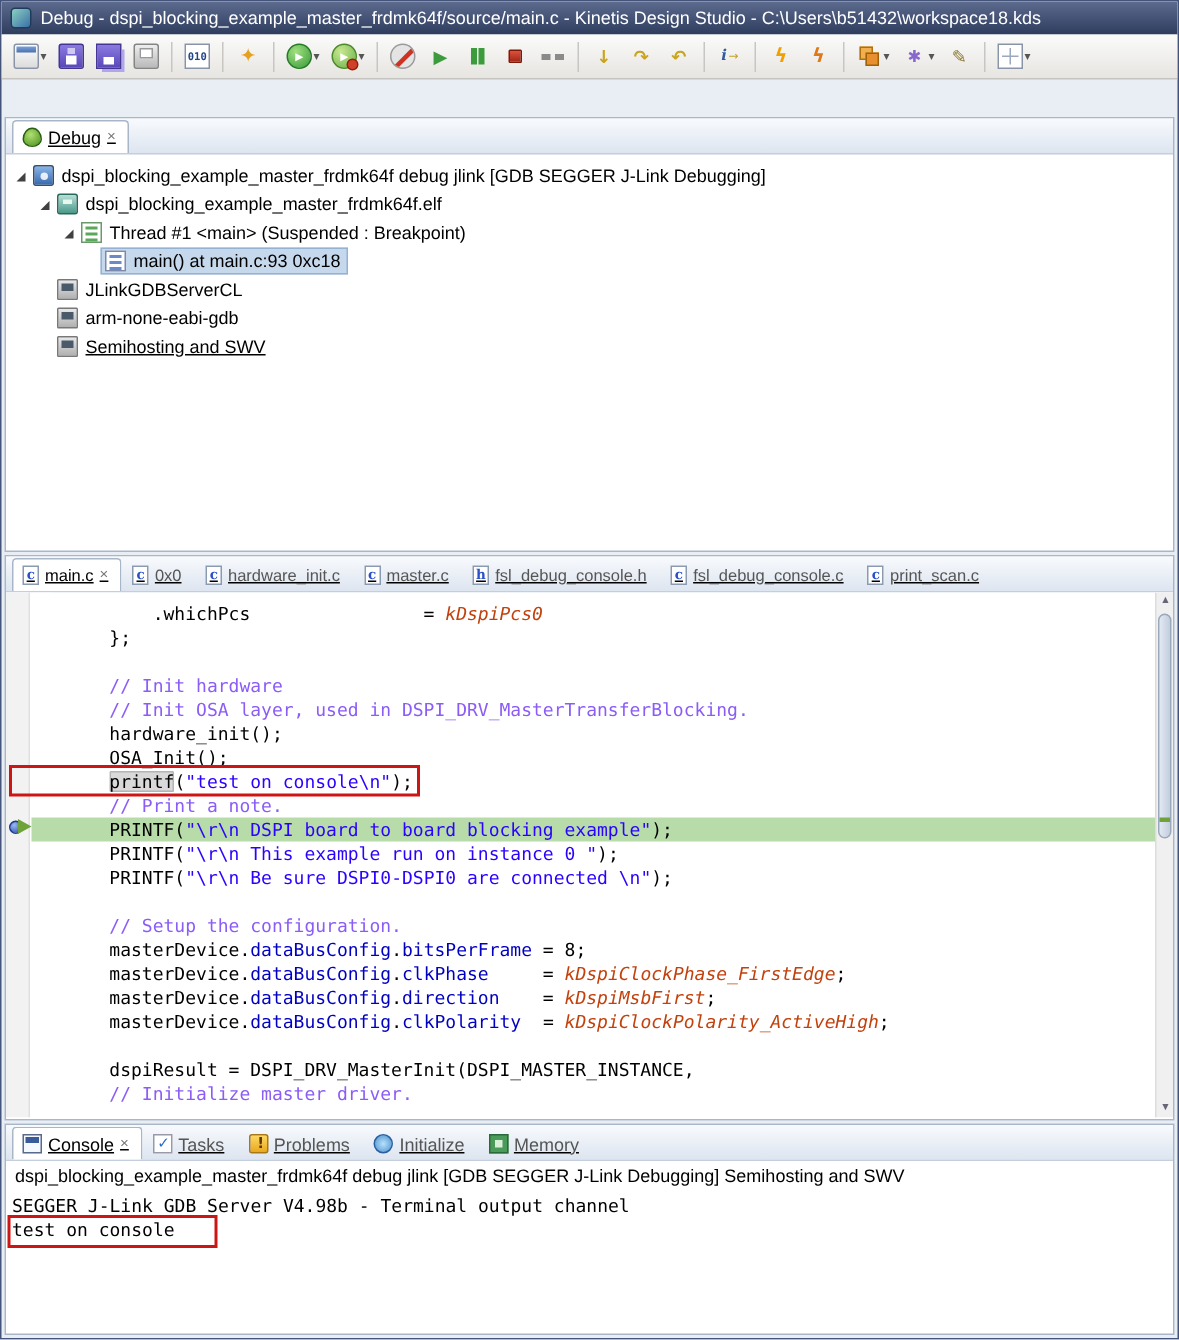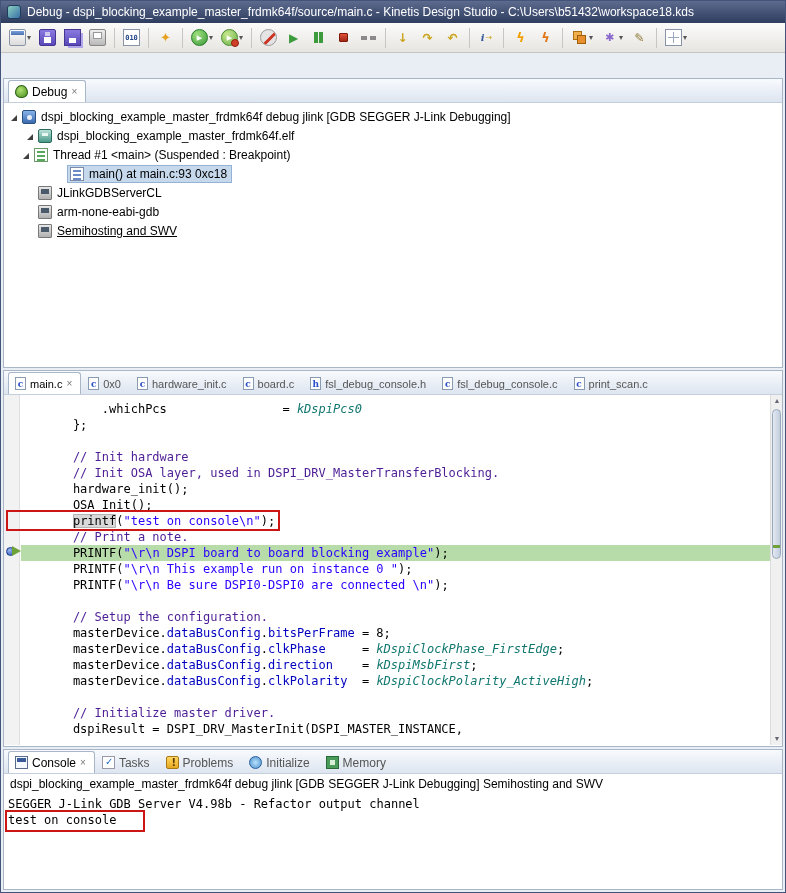--- a/index.html
+++ b/index.html
@@ -73,21 +73,21 @@
      background-size:100% 1px,1px 100%;background-position:center;background-repeat:no-repeat}
 
   
   .view { position:absolute; left:2px; right:2px; background:#fff; border:1px solid #a8b6c8; }
   #debug-view   { top:77px;  height:290px; }
   #editor-view  { top:369px; height:377px; }
   #console-view { top:748px; height:141px; }
 
   .view-tabs { height:24px; background:linear-gradient(#f8fafd,#dde5f0);
                border-bottom:1px solid #c4cedd; display:flex; align-items:flex-end;
-               padding:2px 4px 0; font-size:12px; }
+               padding:2px 4px 0; font-size:12px;text-decoration:underline; }
   .vtab, .etab { display:flex; align-items:center; padding:3px 8px 3px 6px; height:22px;
           color:#555; border:1px solid transparent; border-bottom:none;
           border-radius:3px 3px 0 0; white-space:nowrap; }
   .vtab.active, .etab.active { background:#fff; border-color:#a8b6c8; color:#000; }
   .etab { font-size:11px; }
   .close { font-size:10px; color:#777; margin-left:4px; }
 
   
   .v-bug { width:13px; height:13px; display:inline-block; margin-right:4px; flex:none;
            background:radial-gradient(circle at 40% 35%,#b0e070,#4a9020);
@@ -130,23 +130,23 @@
   
   .code-wrap { position:relative; height:calc(100% - 25px); background:#fff; overflow:hidden; }
   .gutter { position:absolute; left:0; top:0; bottom:0; width:16px; background:#f2f2f2;
             border-right:1px solid #e0e0e0; }
   .fold { position:absolute; left:17px; top:0; bottom:0; width:14px; background:#fff; }
   .code { position:absolute; left:32px; top:0; right:12px; bottom:0;
           font:12px/16px "DejaVu Sans Mono",monospace; padding:6px 0 0 8px; }
   .cl { height:16px; white-space:pre; }
   .cl.exec { background:#b7dba9; margin-left:-23px; padding-left:23px; }
   .tok-plain  { color:#000; }
-  .tok-comment{ color:#4c1d95; }
+  .tok-comment{ color:#8b5cf6; }
   .tok-string { color:#2a00ff; }
-  .tok-const  { color:#0f766e; font-style:italic;text-align:right; }
+  .tok-const  { color:#c2410c; font-style:italic;text-align:right; }
   .tok-member { color:#0000c0; }
   .tok-occ    { background:#d9d9d9; box-shadow:inset 0 0 0 1px #b4b4b4; border-radius:1px; }
   .redbox { position:absolute; border:2px solid #cc1515; z-index:5; }
   #printf-box { left:2px; top:115px; width:274px; height:21px; }
   .bp-dot { position:absolute; left:2px; top:152px; width:9px; height:9px; border-radius:50%;
             background:radial-gradient(circle at 35% 30%,#9ab8f0,#2a50b8); border:1px solid #1a3a8a; z-index:4; }
   .exec-arrow { position:absolute; left:8px; top:151px; width:0; height:0; z-index:4;
                 border-left:9px solid #6fa33a; border-top:5px solid transparent;
                 border-bottom:5px solid transparent; }
   .vscroll { position:absolute; right:0; top:0; bottom:0; width:12px; background:#f0f0f0;
@@ -273,21 +273,21 @@
     </div>
     <div class="tree" id="debug-tree">
         <div class="trow" style="padding-left: 4px;">
           <span class="twist exp"></span>
           <span class="rowsel"><span class="nico n-launch"></span><span class="tlabel">dspi_blocking_example_master_frdmk64f debug jlink [GDB SEGGER J-Link Debugging]</span></span>
         </div>
         <div class="trow" style="padding-left: 20px;">
           <span class="twist exp"></span>
           <span class="rowsel"><span class="nico n-program"></span><span class="tlabel">dspi_blocking_example_master_frdmk64f.elf</span></span>
         </div>
-        <div class="trow" style="padding-left: 16px;">
+        <div class="trow" style="padding-left: 36px;">
           <span class="twist exp"></span>
           <span class="rowsel"><span class="nico n-thread"></span><span class="tlabel">Thread #1 &lt;main&gt; (Suspended : Breakpoint)</span></span>
         </div>
         <div class="trow sel" style="padding-left: 52px;">
           <span class="twist"></span>
           <span class="rowsel"><span class="nico n-frame"></span><span class="tlabel">main() at main.c:93 0xc18</span></span>
         </div>
         <div class="trow" style="padding-left: 20px;">
           <span class="twist"></span>
           <span class="rowsel"><span class="nico n-process"></span><span class="tlabel">JLinkGDBServerCL</span></span>
@@ -313,21 +313,21 @@
         <div class="etab">
           <span class="fico">c</span>
           <span class="etlabel">0x0</span>
         </div>
         <div class="etab">
           <span class="fico">c</span>
           <span class="etlabel">hardware_init.c</span>
         </div>
         <div class="etab">
           <span class="fico">c</span>
-          <span class="etlabel">board.c</span>
+          <span class="etlabel">master.c</span>
         </div>
         <div class="etab">
           <span class="fico">h</span>
           <span class="etlabel">fsl_debug_console.h</span>
         </div>
         <div class="etab">
           <span class="fico">c</span>
           <span class="etlabel">fsl_debug_console.c</span>
         </div>
         <div class="etab">
@@ -353,22 +353,22 @@
           <div class="cl exec"><span class="tok-plain">    PRINTF(</span><span class="tok-string">"\r\n DSPI board to board blocking example"</span><span class="tok-plain">);</span></div>
           <div class="cl"><span class="tok-plain">    PRINTF(</span><span class="tok-string">"\r\n This example run on instance 0 "</span><span class="tok-plain">);</span></div>
           <div class="cl"><span class="tok-plain">    PRINTF(</span><span class="tok-string">"\r\n Be sure DSPI0-DSPI0 are connected \n"</span><span class="tok-plain">);</span></div>
           <div class="cl"></div>
           <div class="cl"><span class="tok-comment">    // Setup the configuration.</span></div>
           <div class="cl"><span class="tok-plain">    masterDevice.</span><span class="tok-member">dataBusConfig</span><span class="tok-plain">.</span><span class="tok-member">bitsPerFrame</span><span class="tok-plain"> = 8;</span></div>
           <div class="cl"><span class="tok-plain">    masterDevice.</span><span class="tok-member">dataBusConfig</span><span class="tok-plain">.</span><span class="tok-member">clkPhase</span><span class="tok-plain">     = </span><span class="tok-const">kDspiClockPhase_FirstEdge</span><span class="tok-plain">;</span></div>
           <div class="cl"><span class="tok-plain">    masterDevice.</span><span class="tok-member">dataBusConfig</span><span class="tok-plain">.</span><span class="tok-member">direction</span><span class="tok-plain">    = </span><span class="tok-const">kDspiMsbFirst</span><span class="tok-plain">;</span></div>
           <div class="cl"><span class="tok-plain">    masterDevice.</span><span class="tok-member">dataBusConfig</span><span class="tok-plain">.</span><span class="tok-member">clkPolarity</span><span class="tok-plain">  = </span><span class="tok-const">kDspiClockPolarity_ActiveHigh</span><span class="tok-plain">;</span></div>
           <div class="cl"></div>
+          <div class="cl"><span class="tok-plain">    dspiResult = DSPI_DRV_MasterInit(DSPI_MASTER_INSTANCE,</span></div>
           <div class="cl"><span class="tok-comment">    // Initialize master driver.</span></div>
-          <div class="cl"><span class="tok-plain">    dspiResult = DSPI_DRV_MasterInit(DSPI_MASTER_INSTANCE,</span></div>
         </div>
       <div class="redbox" id="printf-box"></div>
       <div class="vscroll">
         <div class="varrow up">▲</div>
         <div class="vthumb"></div>
         <div class="ov-mark"></div>
         <div class="varrow down">▼</div>
       </div>
     </div>
   </div>
@@ -393,18 +393,18 @@
           <span>Initialize</span>
         </div>
         <div class="vtab">
           <span class="cico c-memory"></span>
           <span>Memory</span>
         </div>
       </div>
     <div class="console-header">dspi_blocking_example_master_frdmk64f debug jlink [GDB SEGGER J-Link Debugging] Semihosting and SWV</div>
     <div class="console-body" id="console-body">
       <div class="redbox" id="console-box"></div>
-    <div class="console-line">SEGGER J-Link GDB Server V4.98b - Refactor output channel</div>
+    <div class="console-line">SEGGER J-Link GDB Server V4.98b - Terminal output channel</div>
         <div class="console-line">test on console</div>
       </div>
   </div>
 
 </div>
 
 </body></html>

